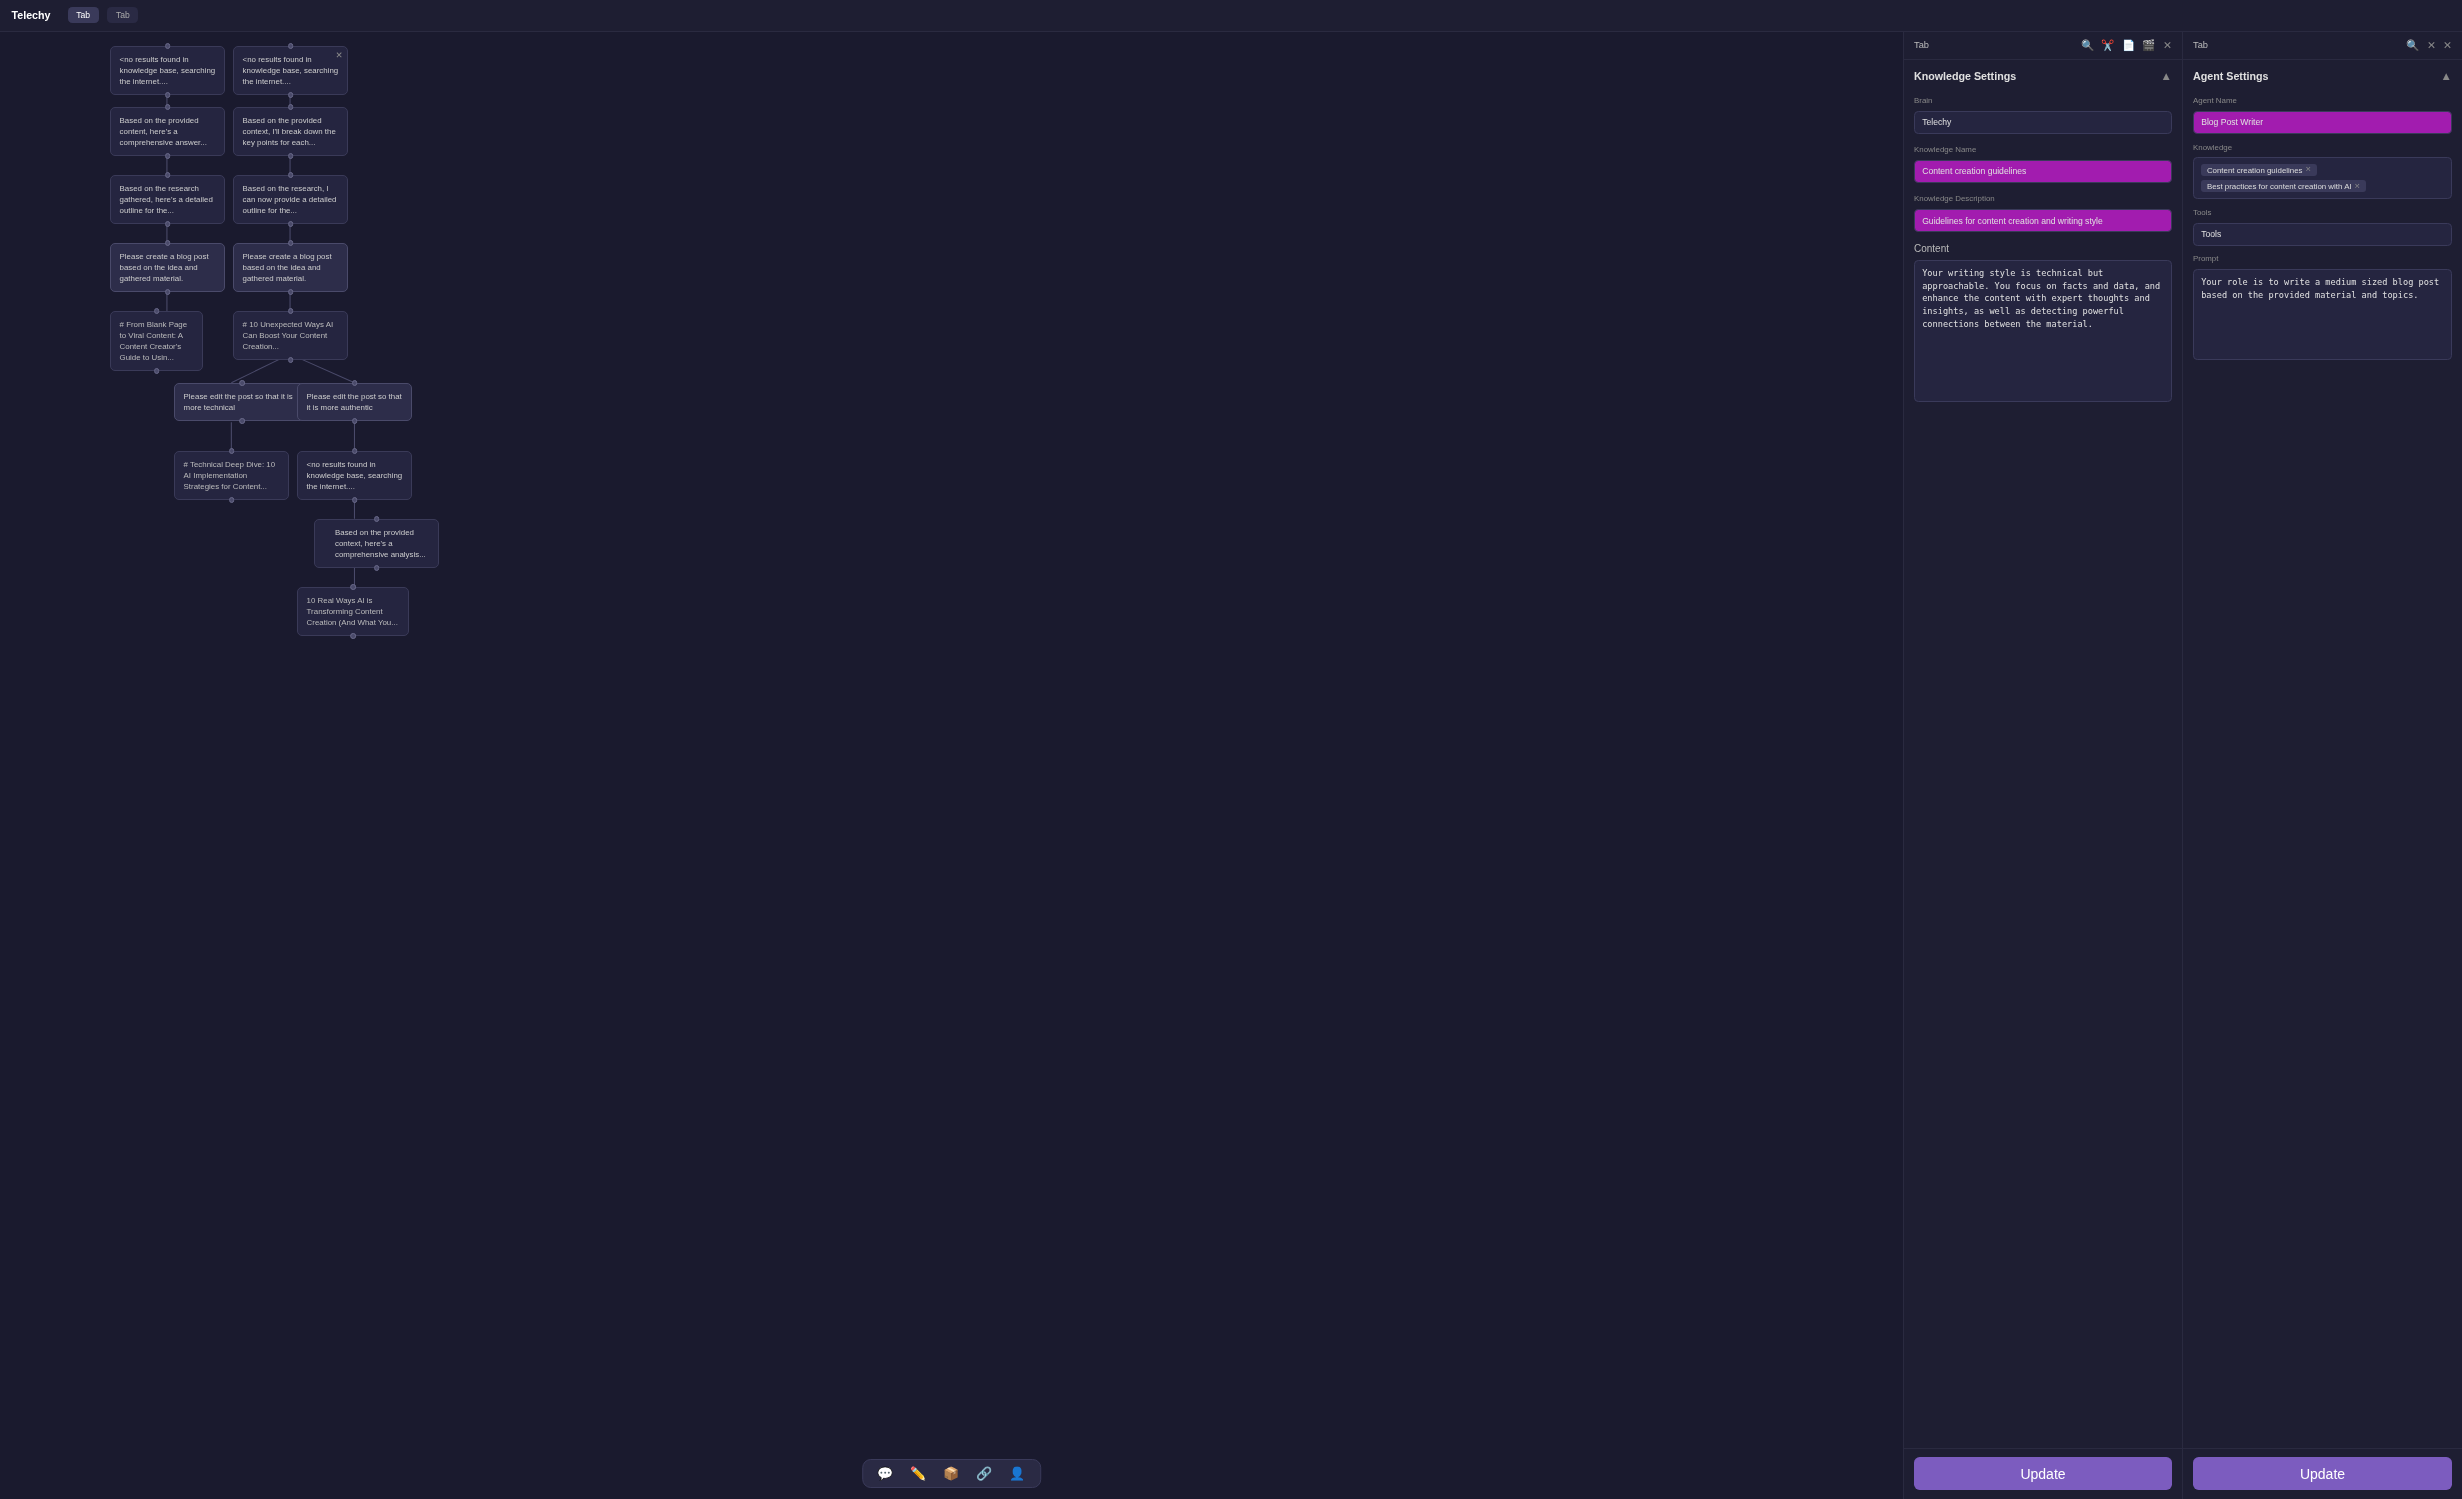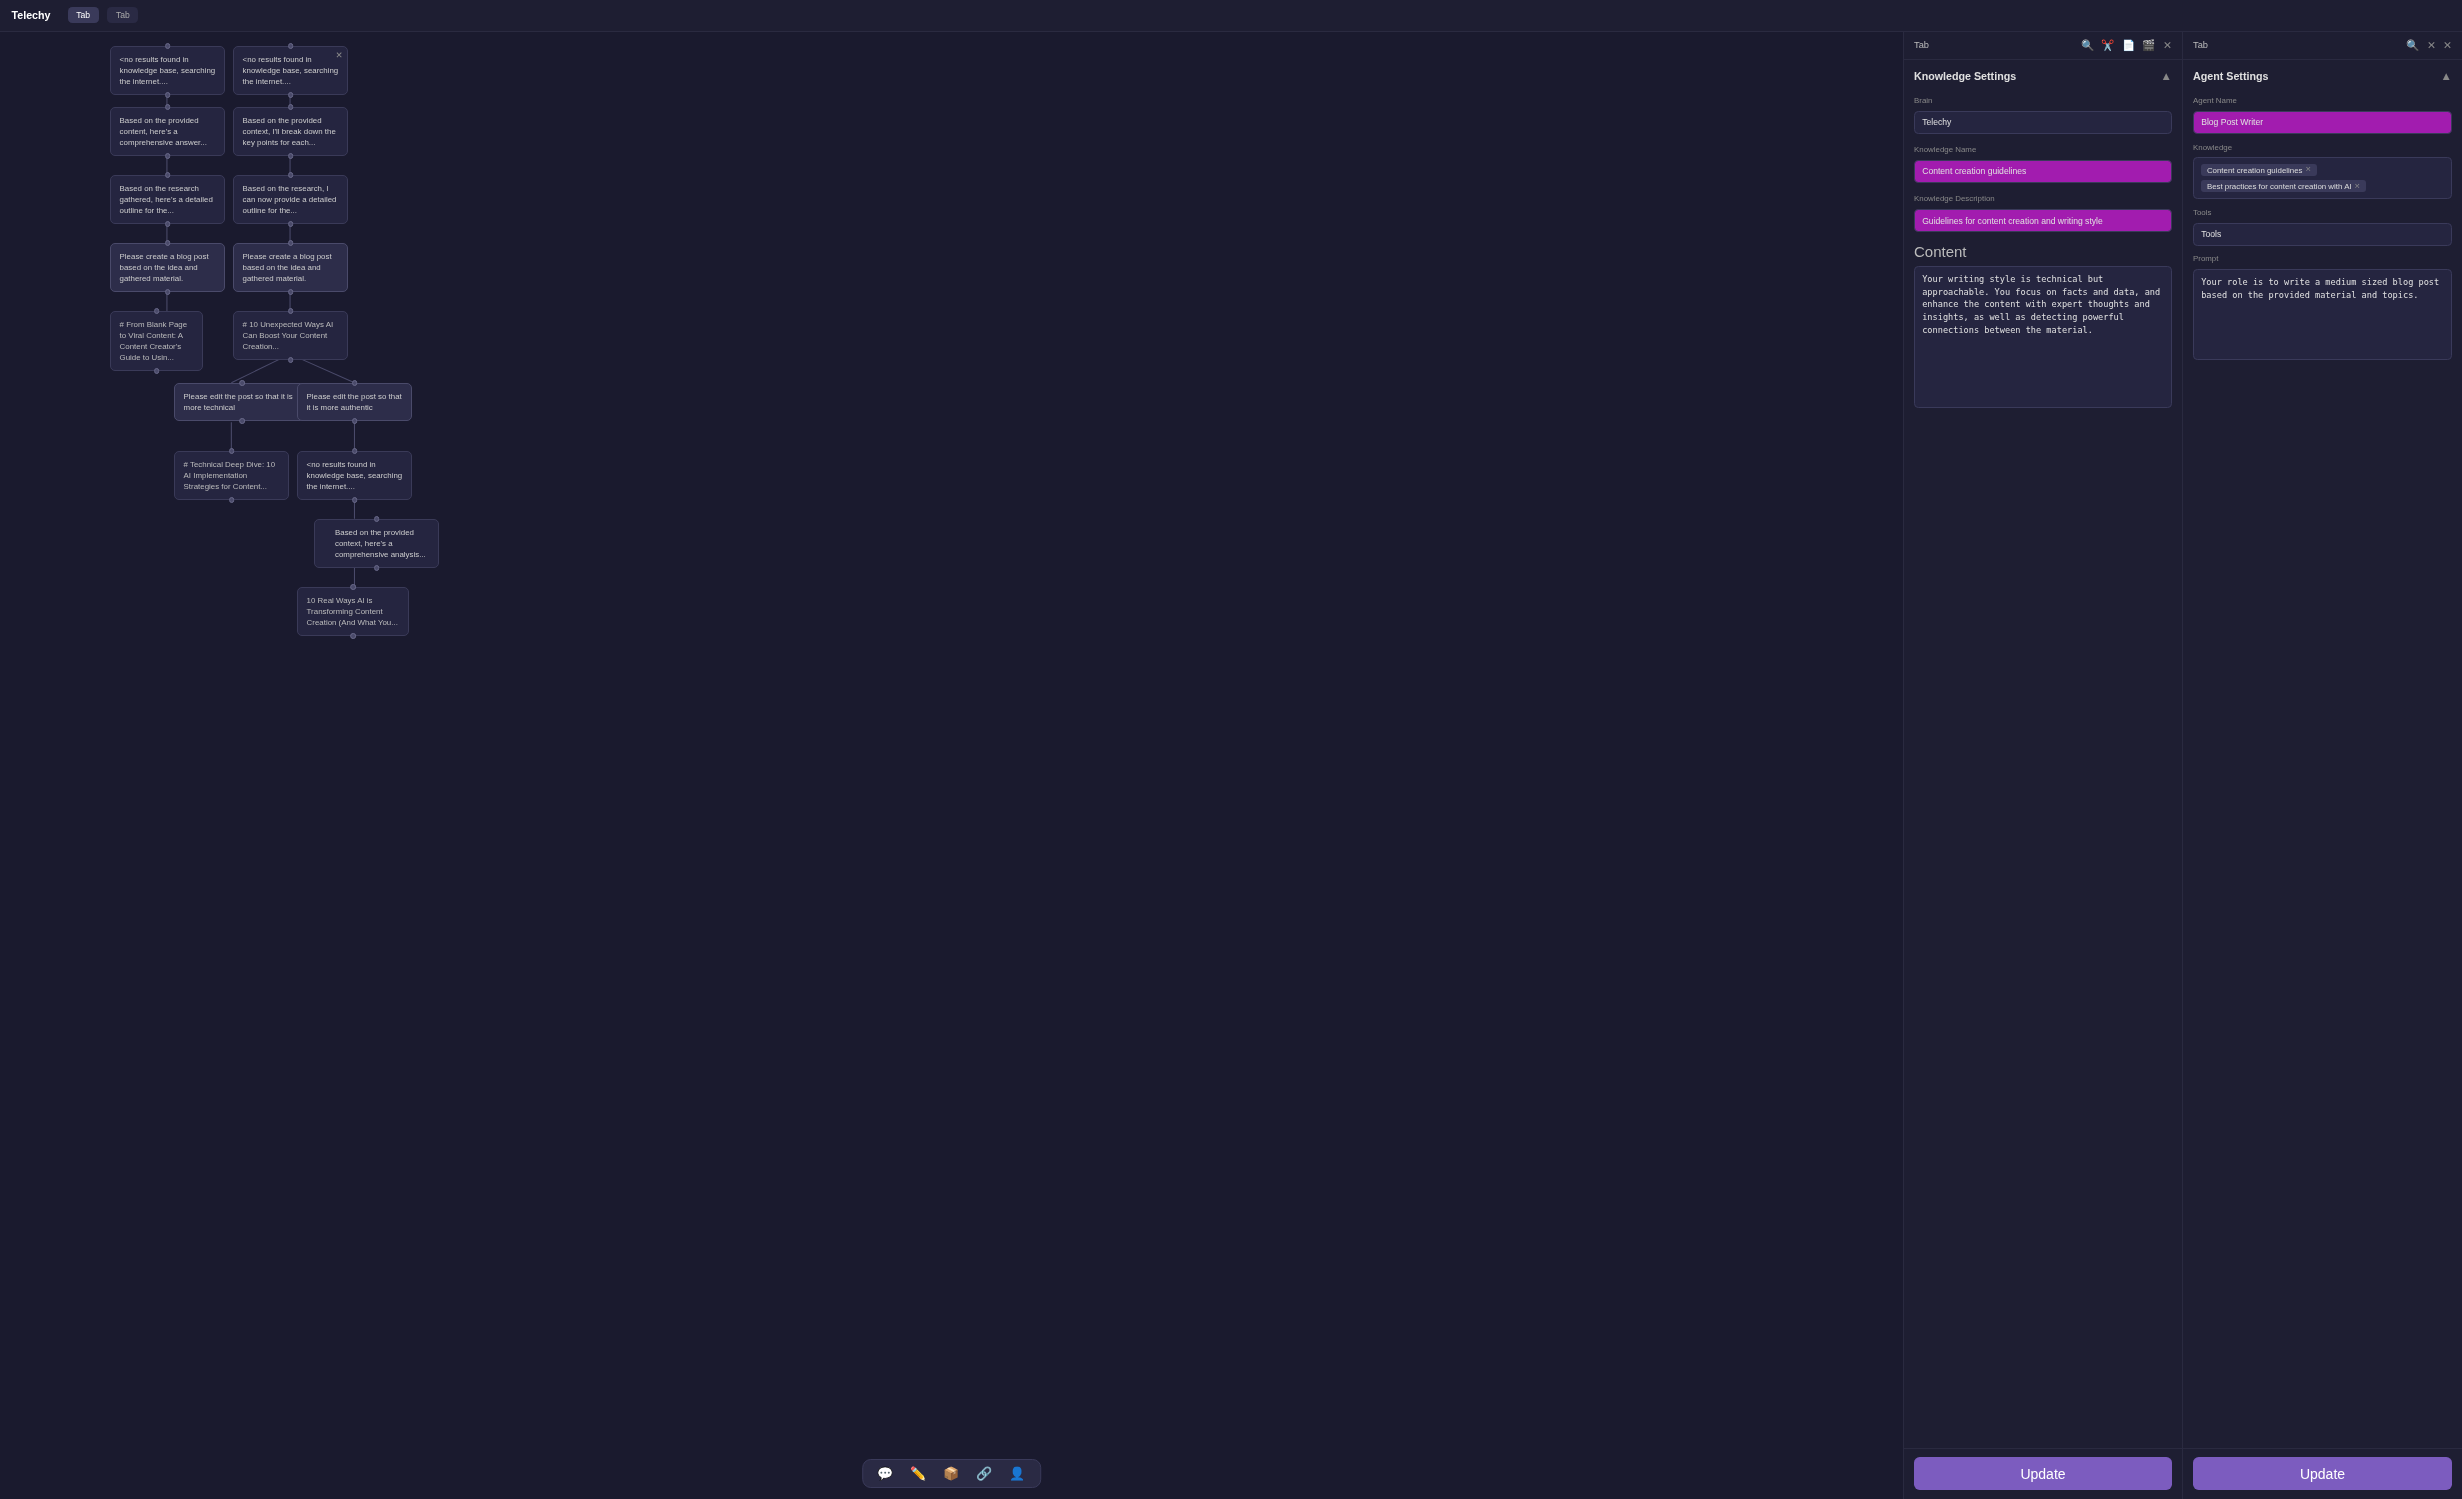--- a/index.html
+++ b/index.html
@@ -266,21 +266,21 @@
     }
 
     
     .content-section {
       display: flex;
       flex-direction: column;
       gap: 5.7px;
       flex: 1;
     }
     .content-label {
-      font-size: 15px;
+      font-size: 10px;
       color: #bbb;
       font-weight: 500;
     }
 
     
     .update-btn {
       background: #7c5cbf;
       border: none;
       border-radius: 5.7px;
       padding: 8.6px;

